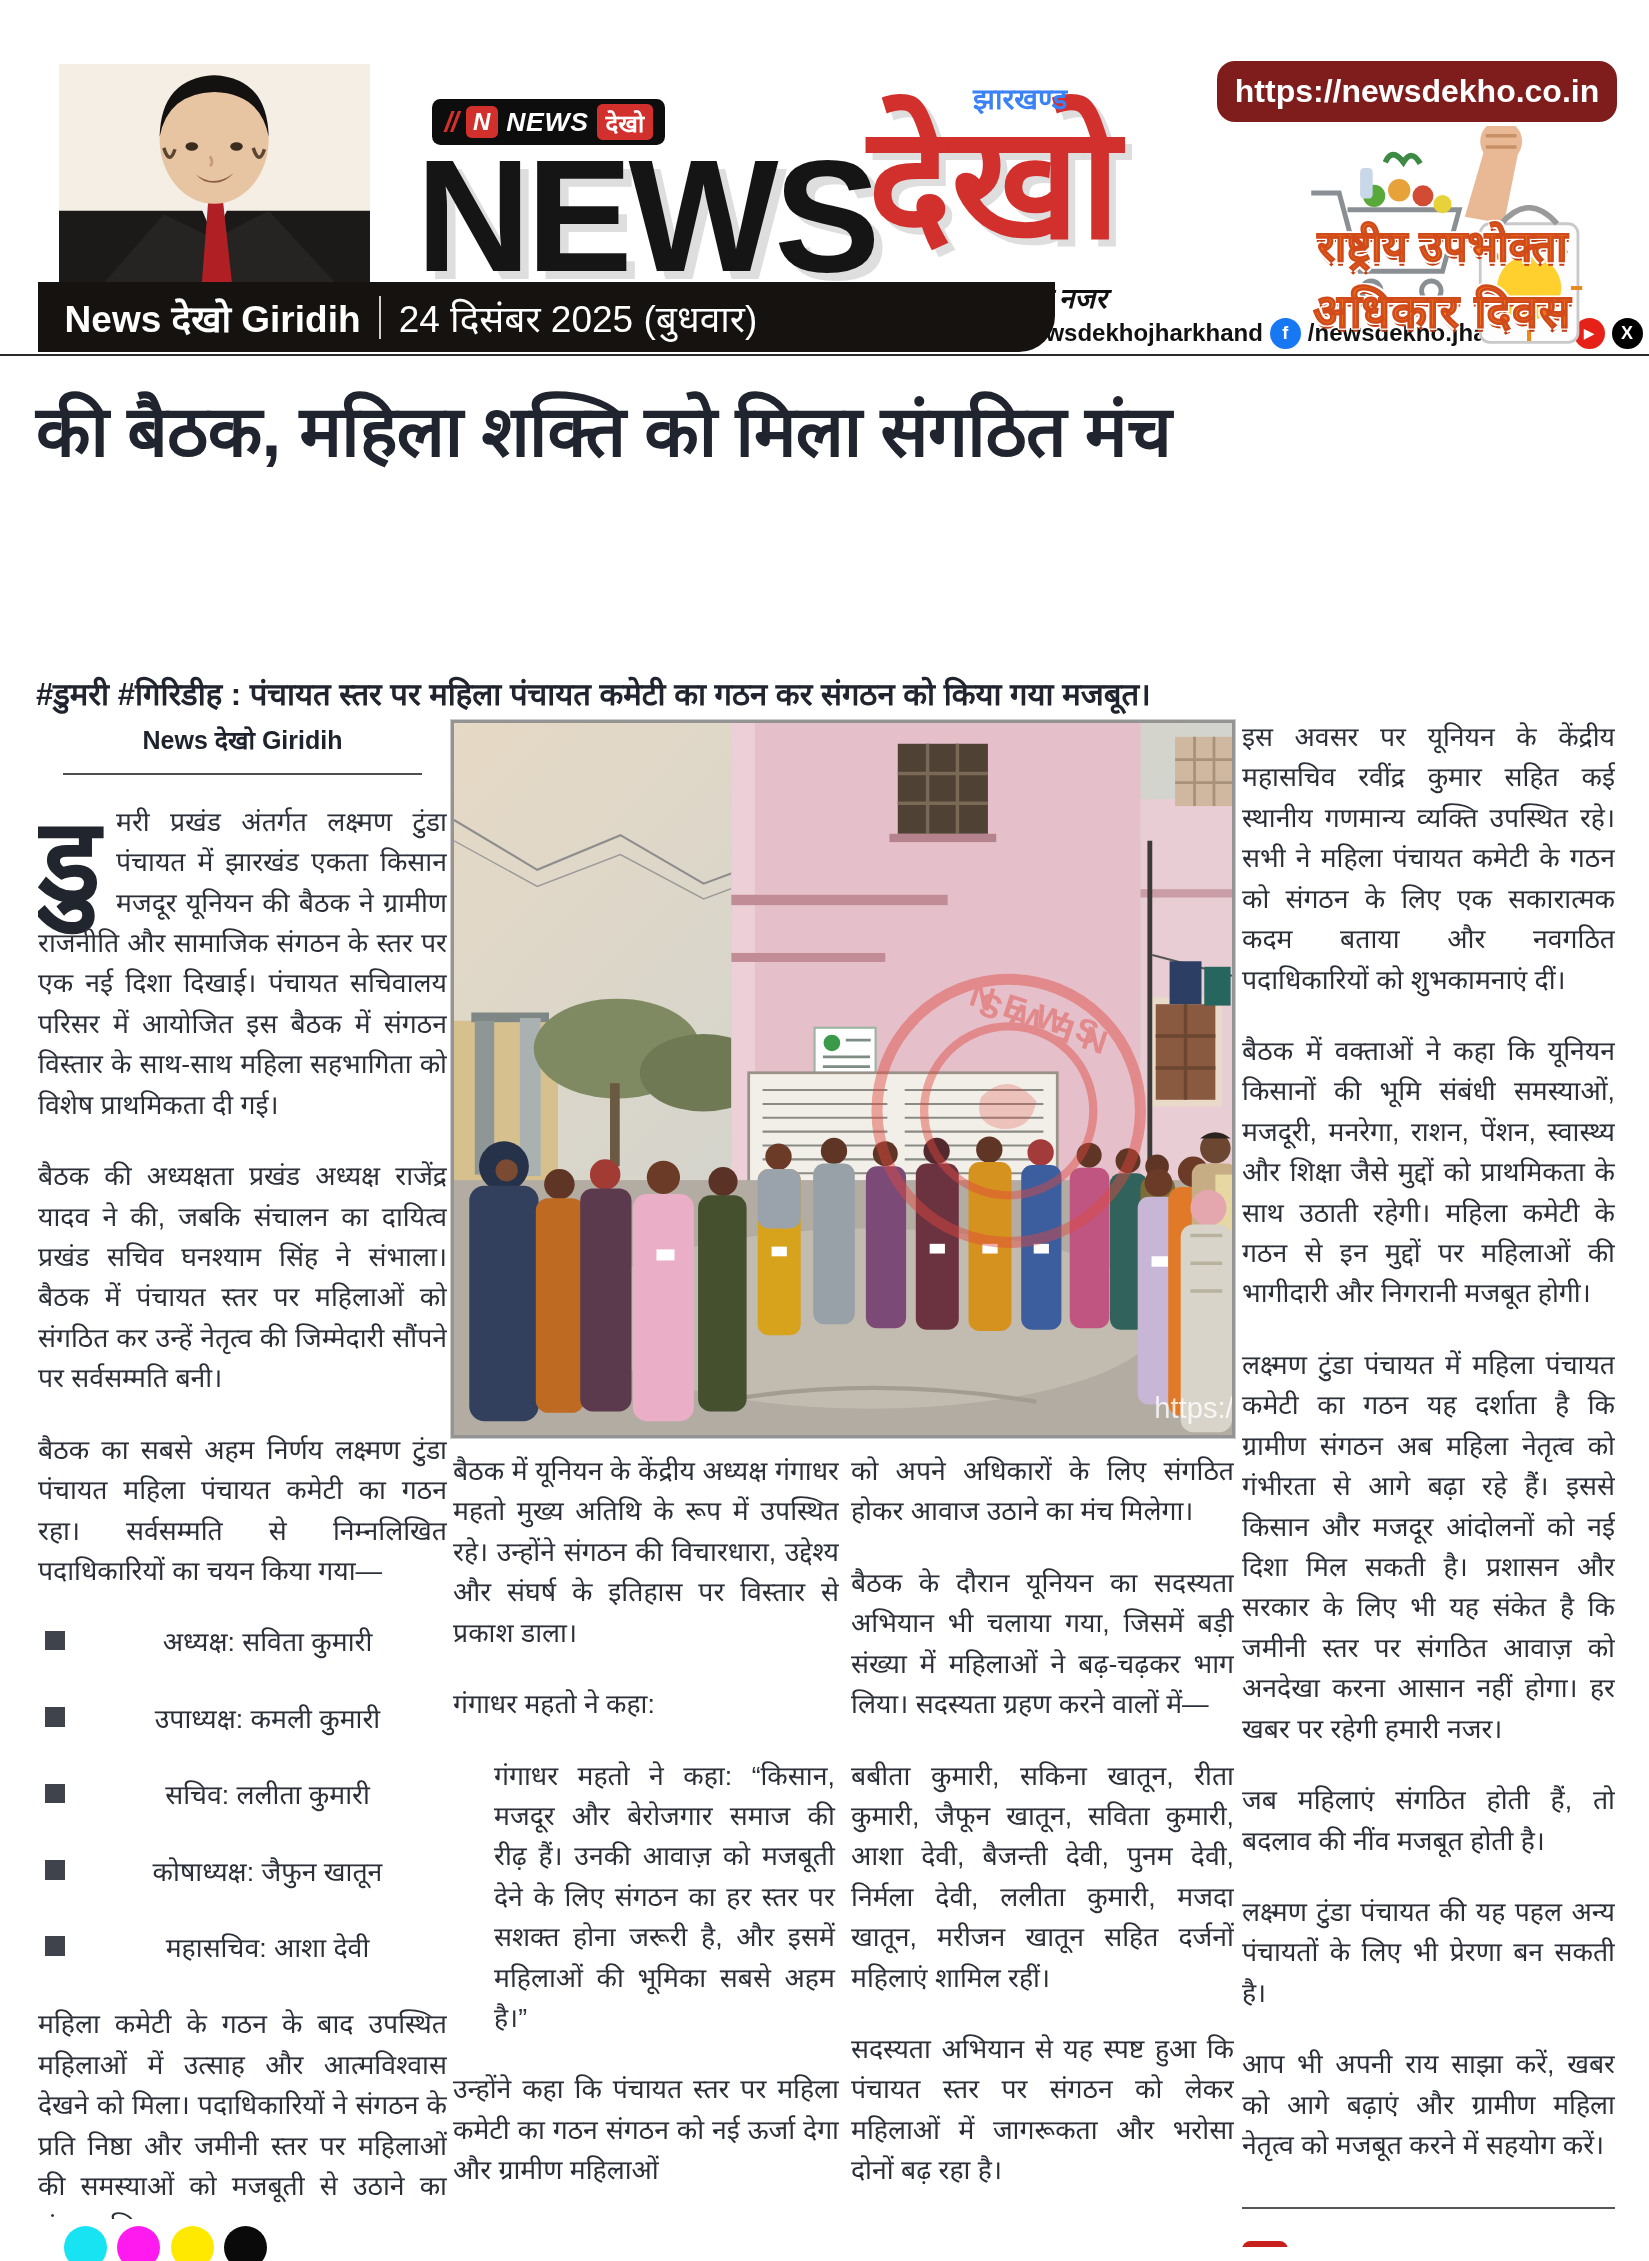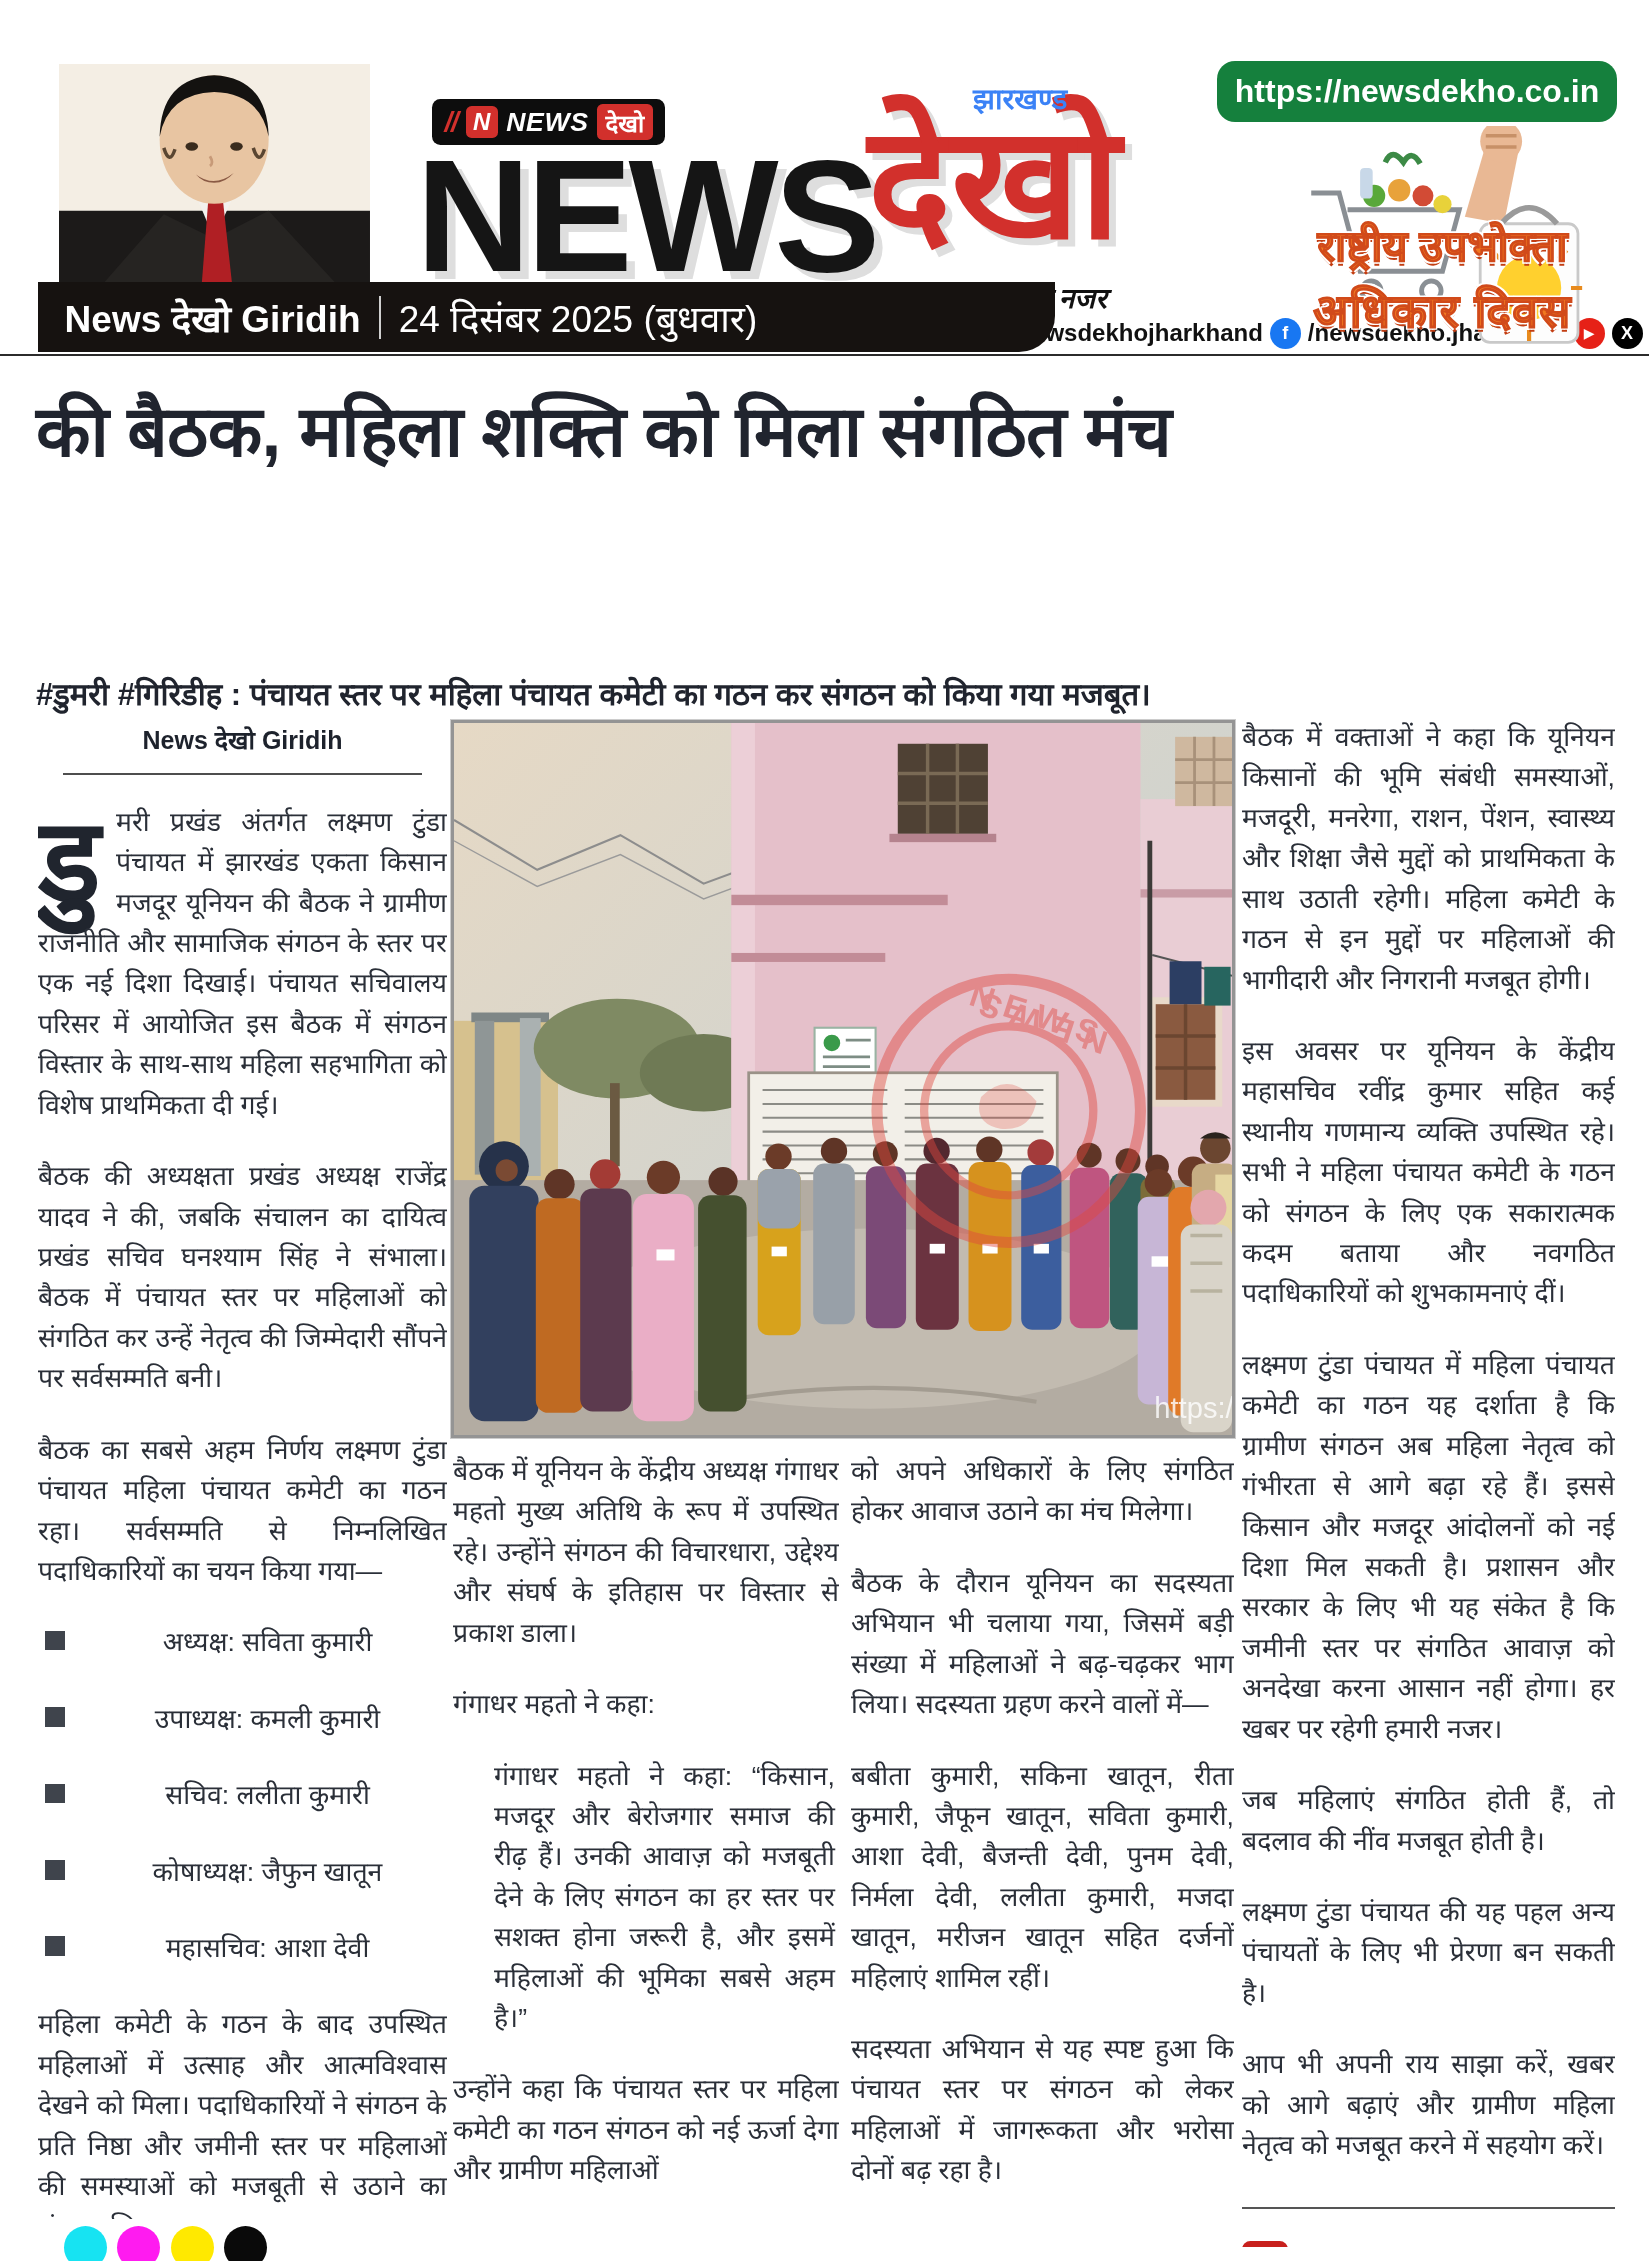--- a/index.html
+++ b/index.html
@@ -26,21 +26,21 @@
   #badge .bdekho{background:#d2302c;border-radius:5.6px;color:#fff;font-weight:800;
                  font-size:24px;padding:1.4px 8.4px;}
 
   #big-news{left:416px;top:137px;font-size:159px;font-weight:900;letter-spacing:-4.2px;
             color:#151515;text-shadow:8.4px 8.4px 0 #dedede;line-height:1;z-index:2;}
   #title-jharkhand{left:973px;top:78px;font-size:29px;font-weight:800;color:#3b82f6;z-index:3;}
   #title-dekho{left:868px;top:89px;font-size:157px;font-weight:800;color:#d2302c;
                text-shadow:7px 7px 0 #dedede;line-height:1.2;z-index:2;}
   #tagline{left:809px;top:278px;font-size:28px;font-weight:700;font-style:italic;color:#111;z-index:3;}
 
-  #url-pill{left:1217px;top:61px;width:400px;height:61px;background:#15803d;border-radius:18px;
+  #url-pill{left:1217px;top:61px;width:400px;height:61px;background:#7f1d1d;border-radius:18px;
             color:#fff;font-size:32px;font-weight:800;display:flex;align-items:center;
             justify-content:center;z-index:4;}
 
   
   #consumer{left:1255px;top:126px;width:375px;height:236px;z-index:5;}
   #consumer .c-text{position:absolute;left:0;width:100%;text-align:center;font-weight:900;
         color:#f07820;-webkit-text-stroke:1.4px #d14a1a;
         text-shadow:-2.1px -2.1px 0 #fff,2.1px -2.1px 0 #fff,-2.1px 2.1px 0 #fff,2.1px 2.1px 0 #fff,0 4.2px 0 #c23d12;}
   #consumer .l1{top:89px;font-size:43px;}
   #consumer .l2{top:152px;font-size:46px;letter-spacing:1.4px;}
@@ -336,22 +336,22 @@
 </div>
 
 <div class="col" id="col3">
   <p>को अपने अधिकारों के लिए संगठित होकर आवाज उठाने का मंच मिलेगा।</p>
   <p>बैठक के दौरान यूनियन का सदस्यता अभियान भी चलाया गया, जिसमें बड़ी संख्या में महिलाओं ने बढ़-चढ़कर भाग लिया। सदस्यता ग्रहण करने वालों में—</p>
   <p>बबीता कुमारी, सकिना खातून, रीता कुमारी, जैफून खातून, सविता कुमारी, आशा देवी, बैजन्ती देवी, पुनम देवी, निर्मला देवी, ललीता कुमारी, मजदा खातून, मरीजन खातून सहित दर्जनों महिलाएं शामिल रहीं।</p>
   <p>सदस्यता अभियान से यह स्पष्ट हुआ कि पंचायत स्तर पर संगठन को लेकर महिलाओं में जागरूकता और भरोसा दोनों बढ़ रहा है।</p>
 </div>
 
 <div class="col" id="col4">
+  <p>इस अवसर पर यूनियन के केंद्रीय महासचिव रवींद्र कुमार सहित कई स्थानीय गणमान्य व्यक्ति उपस्थित रहे। सभी ने महिला पंचायत कमेटी के गठन को संगठन के लिए एक सकारात्मक कदम बताया और नवगठित पदाधिकारियों को शुभकामनाएं दीं।</p>
   <p>बैठक में वक्ताओं ने कहा कि यूनियन किसानों की भूमि संबंधी समस्याओं, मजदूरी, मनरेगा, राशन, पेंशन, स्वास्थ्य और शिक्षा जैसे मुद्दों को प्राथमिकता के साथ उठाती रहेगी। महिला कमेटी के गठन से इन मुद्दों पर महिलाओं की भागीदारी और निगरानी मजबूत होगी।</p>
-  <p>इस अवसर पर यूनियन के केंद्रीय महासचिव रवींद्र कुमार सहित कई स्थानीय गणमान्य व्यक्ति उपस्थित रहे। सभी ने महिला पंचायत कमेटी के गठन को संगठन के लिए एक सकारात्मक कदम बताया और नवगठित पदाधिकारियों को शुभकामनाएं दीं।</p>
   <p>लक्ष्मण टुंडा पंचायत में महिला पंचायत कमेटी का गठन यह दर्शाता है कि ग्रामीण संगठन अब महिला नेतृत्व को गंभीरता से आगे बढ़ा रहे हैं। इससे किसान और मजदूर आंदोलनों को नई दिशा मिल सकती है। प्रशासन और सरकार के लिए भी यह संकेत है कि जमीनी स्तर पर संगठित आवाज़ को अनदेखा करना आसान नहीं होगा। हर खबर पर रहेगी हमारी नजर।</p>
   <p>जब महिलाएं संगठित होती हैं, तो बदलाव की नींव मजबूत होती है।</p>
   <p>लक्ष्मण टुंडा पंचायत की यह पहल अन्य पंचायतों के लिए भी प्रेरणा बन सकती है।</p>
   <p>आप भी अपनी राय साझा करें, खबर को आगे बढ़ाएं और ग्रामीण महिला नेतृत्व को मजबूत करने में सहयोग करें।</p>
   <hr id="col4-rule">
   <div id="footer-team">
     <span id="footer-logo">
       <span class="fn">N</span>
     </span>
     <span class="ft">News देखो Team</span>

